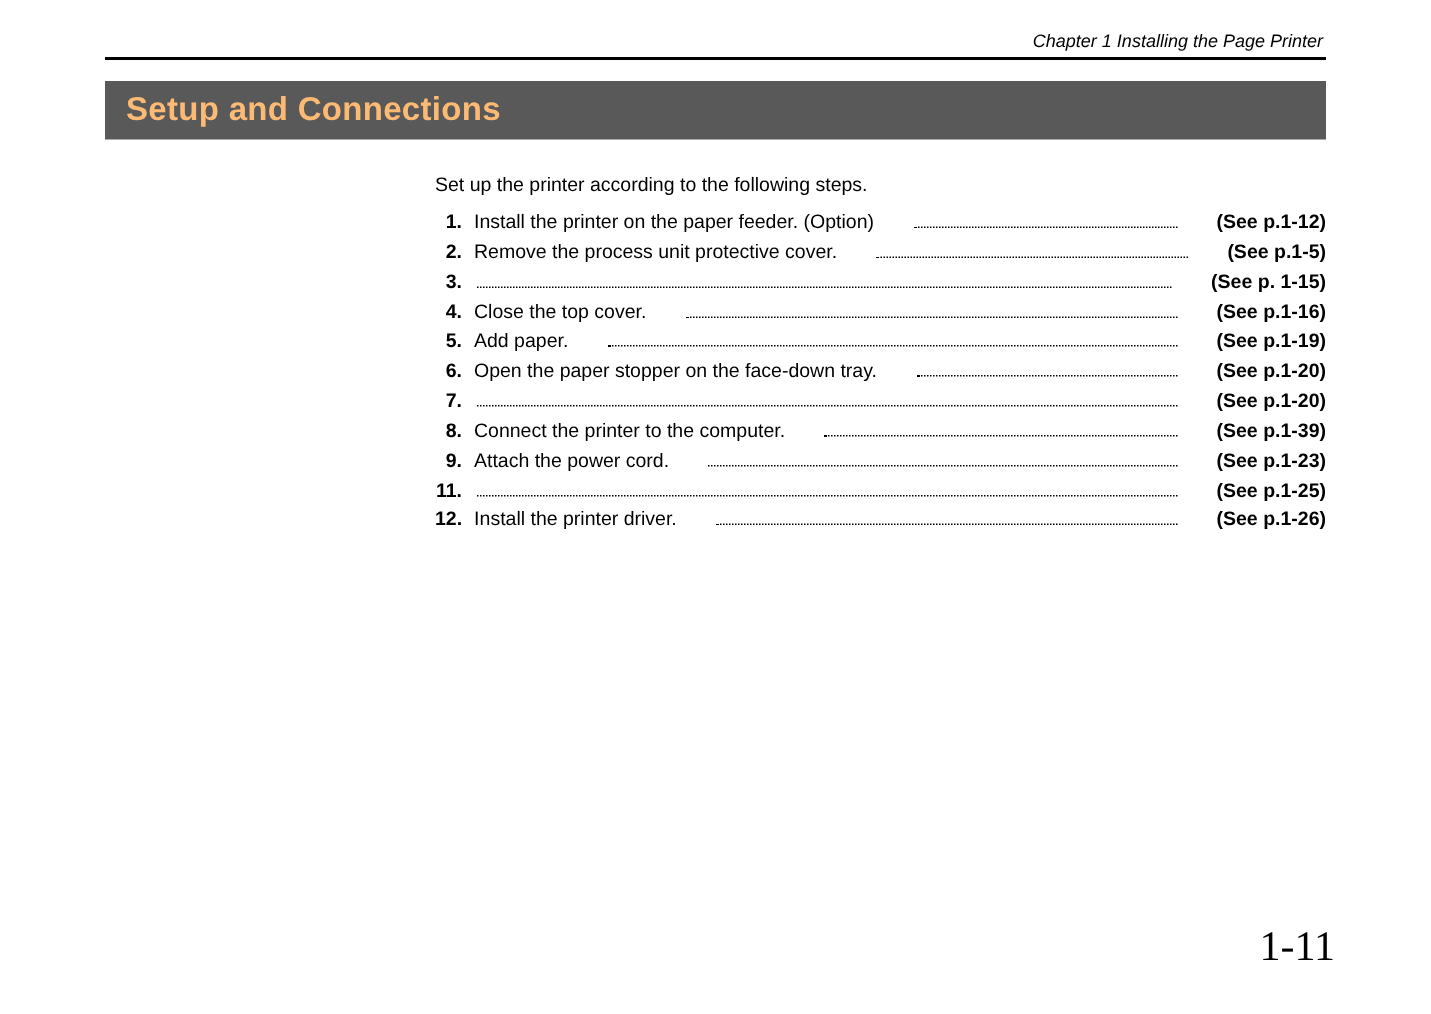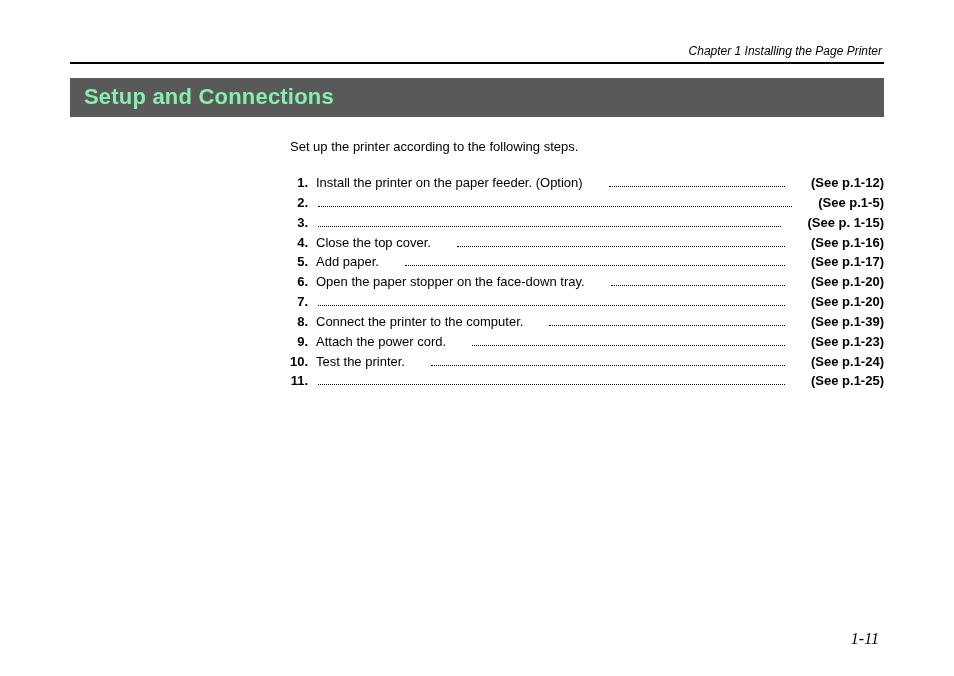--- a/index.html
+++ b/index.html
@@ -5,44 +5,44 @@
   * { margin: 0; padding: 0; box-sizing: border-box; }
   body {
     width: 954px;
     height: 676px;
     background: #fff;
     font-family: Arial, Helvetica, sans-serif;
     color: #000;
     position: relative;
   }
   .page {
-    padding: 44px 70px 0 70px;
+    padding: 20px 70px 0 70px;
   }
   .chapter-line {
     text-align: right;
     font-style: italic;
     font-size: 12px;
     margin-bottom: 4px;
     padding-right: 2px;
   }
   .rule {
     border-top: 2px solid #000;
     margin-bottom: 14px;
   }
   .title-bar {
     background: #595959;
-    color: #86efac;
+    color: #fdba74;
     font-size: 22px;
     font-weight: bold;
     padding: 6px 14px 7px 14px;
     letter-spacing: 0.2px;
   }
   .intro {
     font-size: 13px;
-    margin: 22px 0 20px 220px;
+    margin: 22px 0 9px 220px;
   }
   .steps {
     margin-left: 220px;
     font-size: 13px;
   }
   .step-row {
     display: flex;
     align-items: baseline;
     line-height: 1.45;
     margin-bottom: 1px;
@@ -73,23 +73,22 @@
     height: 0.8em;
   }
   .step-ref {
     flex-shrink: 0;
     white-space: nowrap;
     font-weight: bold;
   }
   .page-num {
     position: absolute;
     bottom: 28px;
-    right: 75px;
-    font-style: italic;
-    font-size: 16px;
+    right: 64px;
+    font-size: 28px;
     font-family: "Times New Roman", Times, serif;
   }
 </style>
 </head>
 <body>
 
 <div class="page">
 
   <div class="chapter-line">Chapter 1  Installing the Page Printer</div>
   <div class="rule"></div>
@@ -103,20 +102,21 @@
         <span class="step-num">1.</span>
         <span class="step-body">
           <span class="step-text">Install the printer on the paper feeder. (Option)</span>
           <span class="leader"></span>
           <span class="step-ref">(See p.1-12)</span>
         </span>
       </div>
       <div class="step-row">
         <span class="step-num">2.</span>
         <span class="step-body">
+          <span class="step-text">Remove the process unit protective cover. </span>
           <span class="leader"></span>
           <span class="step-ref">(See p.1-5)</span>
         </span>
       </div>
       <div class="step-row">
         <span class="step-num">3.</span>
         <span class="step-body">
           <span class="leader"></span>
           <span class="step-ref">(See p. 1-15)</span>
         </span>
@@ -127,21 +127,21 @@
           <span class="step-text">Close the top cover. </span>
           <span class="leader"></span>
           <span class="step-ref">(See p.1-16)</span>
         </span>
       </div>
       <div class="step-row">
         <span class="step-num">5.</span>
         <span class="step-body">
           <span class="step-text">Add paper. </span>
           <span class="leader"></span>
-          <span class="step-ref">(See p.1-17)</span>
+          <span class="step-ref">(See p.1-19)</span>
         </span>
       </div>
       <div class="step-row">
         <span class="step-num">6.</span>
         <span class="step-body">
           <span class="step-text">Open the paper stopper on the face-down tray. </span>
           <span class="leader"></span>
           <span class="step-ref">(See p.1-20)</span>
         </span>
       </div>
@@ -162,31 +162,31 @@
       </div>
       <div class="step-row">
         <span class="step-num">9.</span>
         <span class="step-body">
           <span class="step-text">Attach the power cord. </span>
           <span class="leader"></span>
           <span class="step-ref">(See p.1-23)</span>
         </span>
       </div>
       <div class="step-row">
-        <span class="step-num">10.</span>
-        <span class="step-body">
-          <span class="step-text">Test the printer. </span>
-          <span class="leader"></span>
-          <span class="step-ref">(See p.1-24)</span>
-        </span>
-      </div>
-      <div class="step-row">
         <span class="step-num">11.</span>
         <span class="step-body">
           <span class="leader"></span>
           <span class="step-ref">(See p.1-25)</span>
+        </span>
+      </div>
+      <div class="step-row">
+        <span class="step-num">12.</span>
+        <span class="step-body">
+          <span class="step-text">Install the printer driver. </span>
+          <span class="leader"></span>
+          <span class="step-ref">(See p.1-26)</span>
         </span>
       </div>
     </div>
 
 </div>
 
 <div class="page-num">1-11</div>
 
 </body></html>

